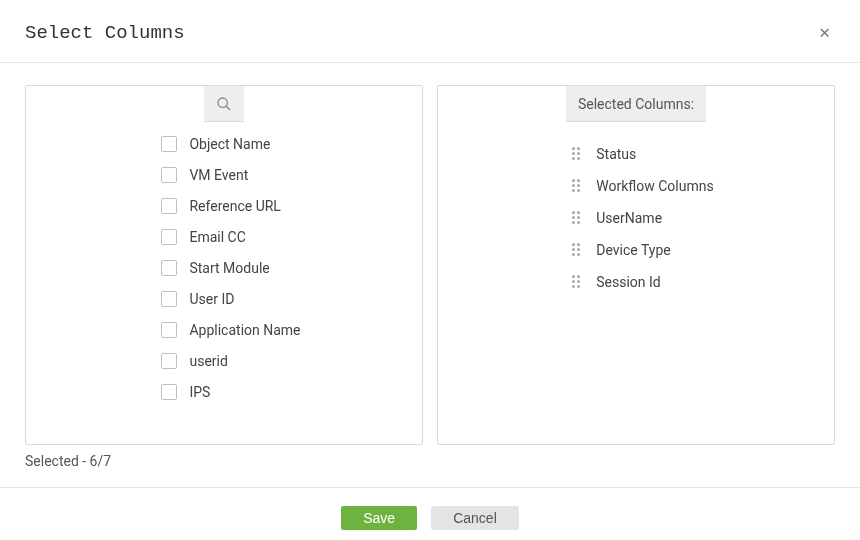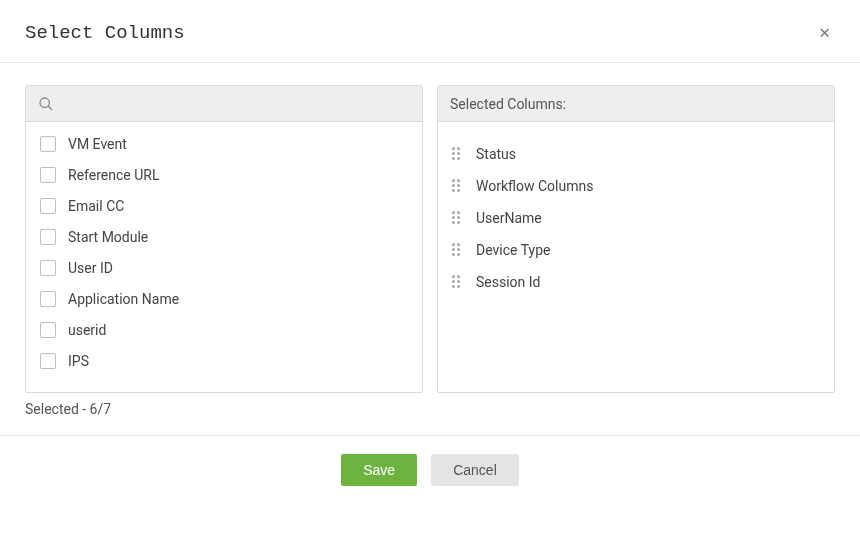--- a/index.html
+++ b/index.html
@@ -37,24 +37,25 @@
     padding: 22px 25px 0 25px;
   }
   .cols-wrap {
     display: flex;
     gap: 14px;
   }
   .panel {
     flex: 1;
     border: 1px solid #d9d9d9;
     border-radius: 2px;
-    height: 308px;
+    height: 360px;
     display: flex;
     flex-direction: column;
     overflow: hidden;
+    align-items: center;
   }
   .panel-header {
     background: #eeeeee;
     border-bottom: 1px solid #d9d9d9;
     height: 36px;
     display: flex;
     align-items: center;
     padding: 0 12px;
     color: #555;
     font-size: 14px;
@@ -122,21 +123,21 @@
   }
   .dialog-footer {
     margin-top: 18px;
     border-top: 1px solid #e5e5e5;
     padding: 18px 0 22px 0;
     display: flex;
     justify-content: center;
     gap: 14px;
   }
   .btn {
-    height: 32px;
+    height: 24px;
     padding: 0 22px;
     font-size: 14px;
     border: none;
     border-radius: 2px;
     cursor: pointer;
   }
   .btn-primary {
     background: #6eb33f;
     color: #fff;
   }
@@ -162,20 +163,24 @@
         <div class="panel-header">
           <svg class="search-icon-svg" viewBox="0 0 24 24" fill="none" stroke="currentColor" stroke-width="2">
             <circle cx="10" cy="10" r="7"></circle>
             <line x1="21" y1="21" x2="15.5" y2="15.5"></line>
           </svg>
         </div>
         <div class="panel-body">
           <div class="avail-list" id="avail-list">
               <div class="avail-item">
                 <div class="checkbox"></div>
+                <span class="avail-label">Object Name</span>
+              </div>
+              <div class="avail-item">
+                <div class="checkbox"></div>
                 <span class="avail-label">VM Event</span>
               </div>
               <div class="avail-item">
                 <div class="checkbox"></div>
                 <span class="avail-label">Reference URL</span>
               </div>
               <div class="avail-item">
                 <div class="checkbox"></div>
                 <span class="avail-label">Email CC</span>
               </div>

